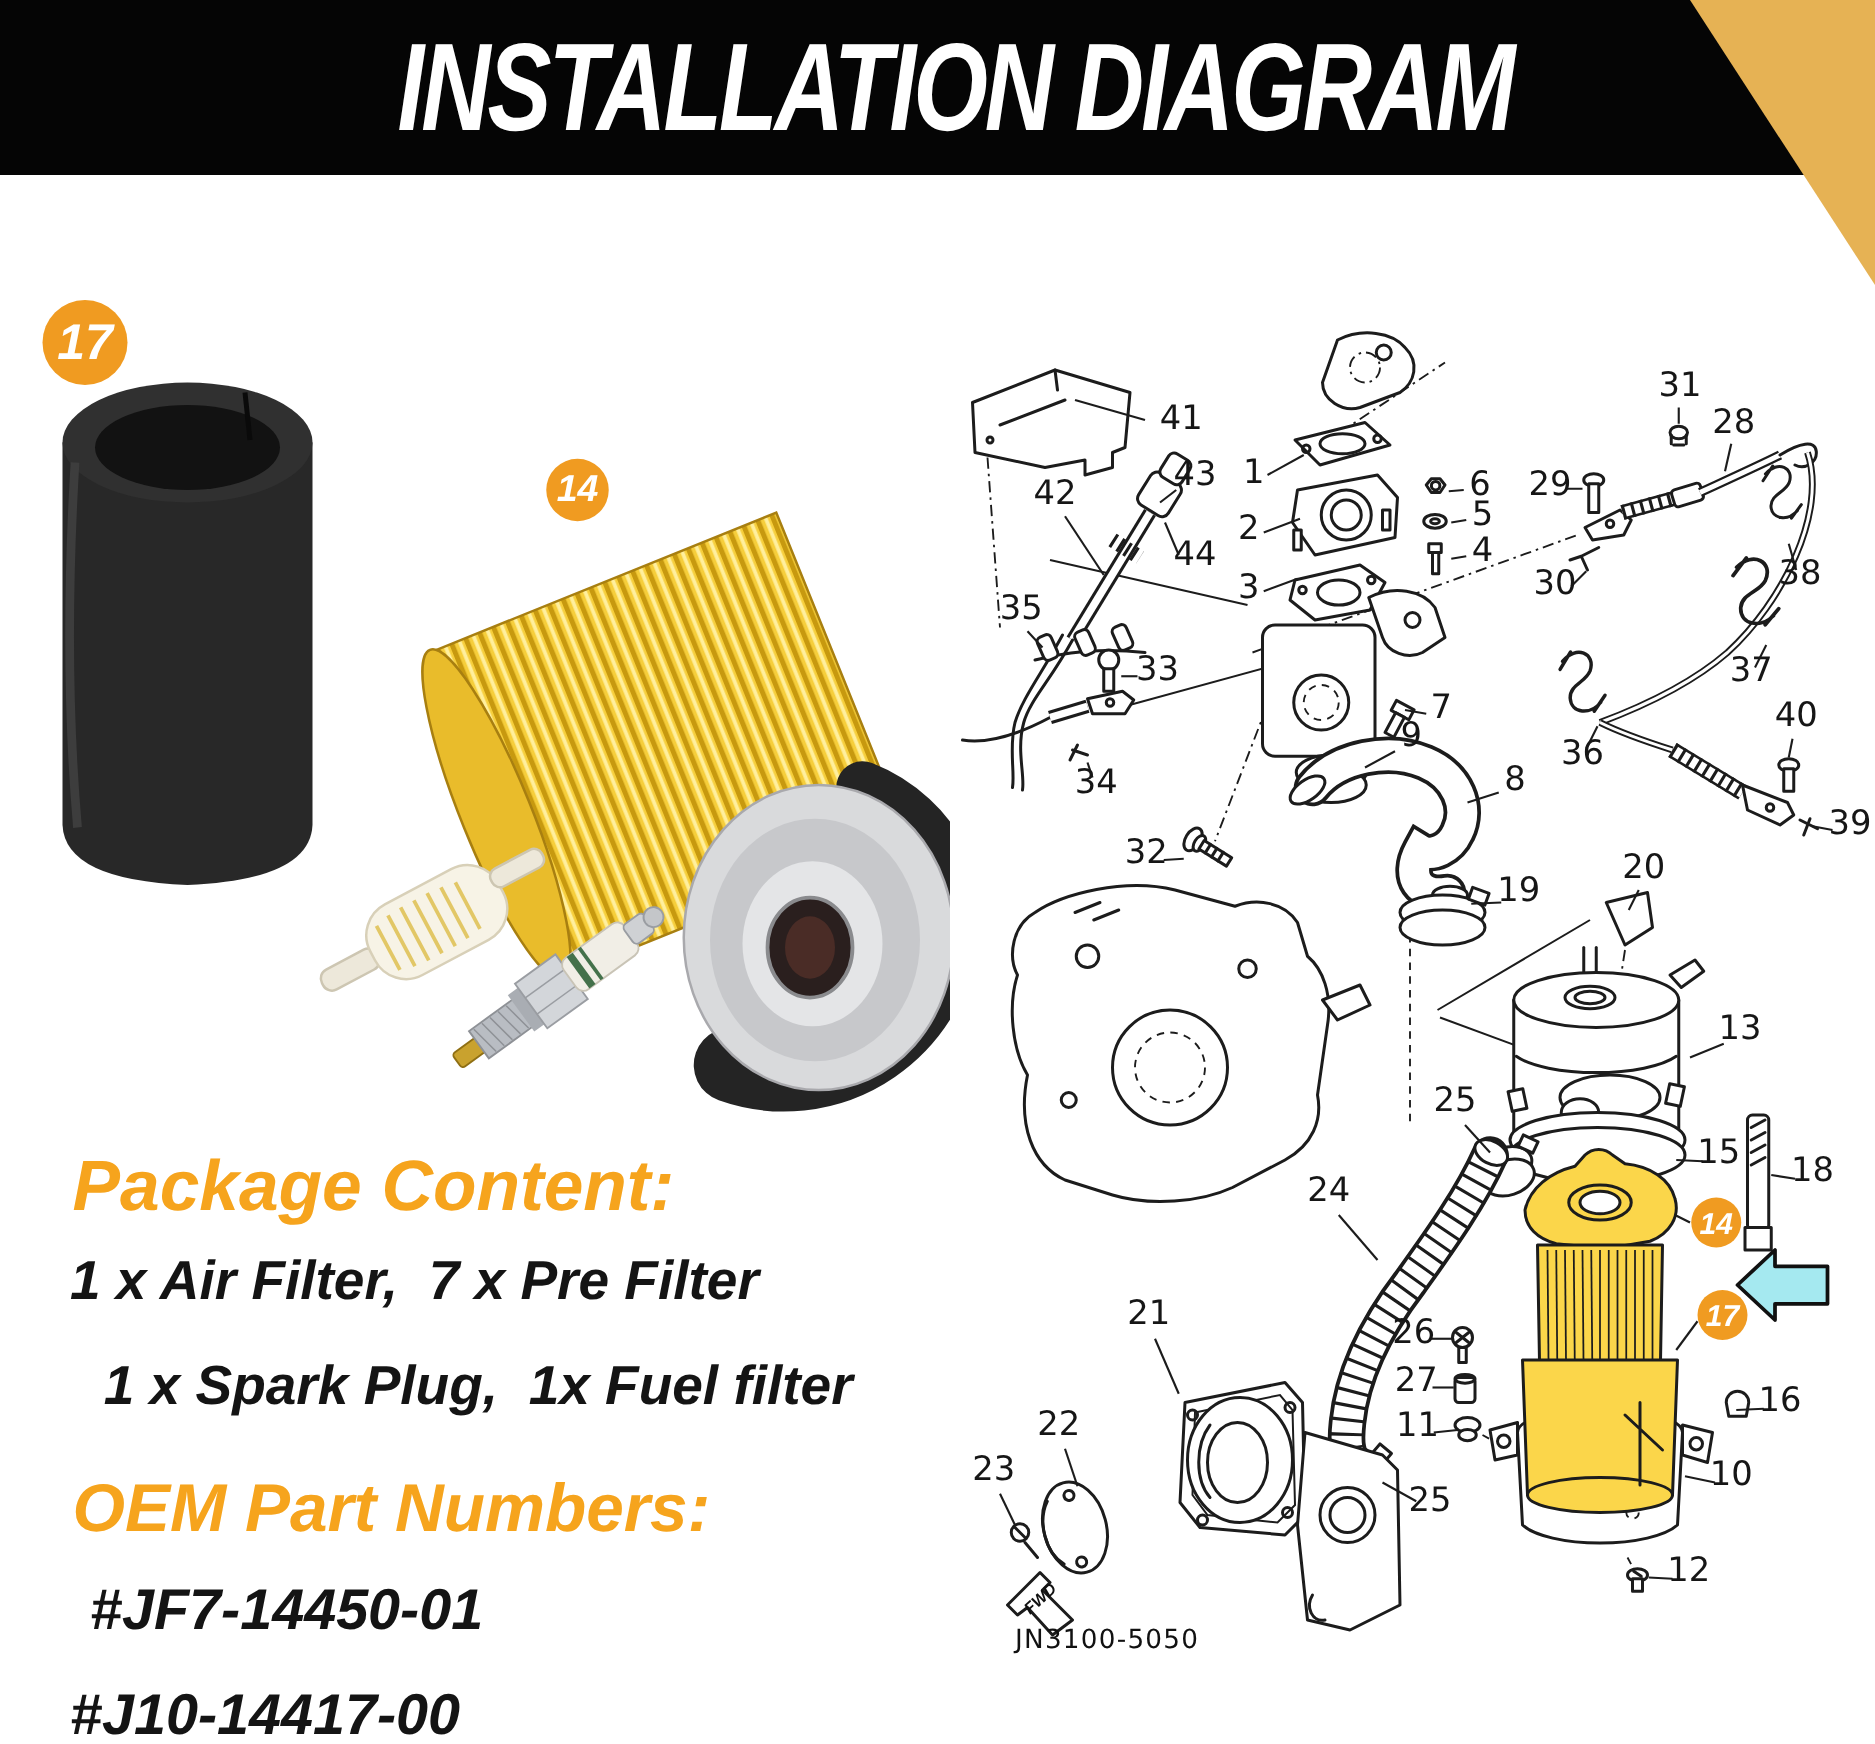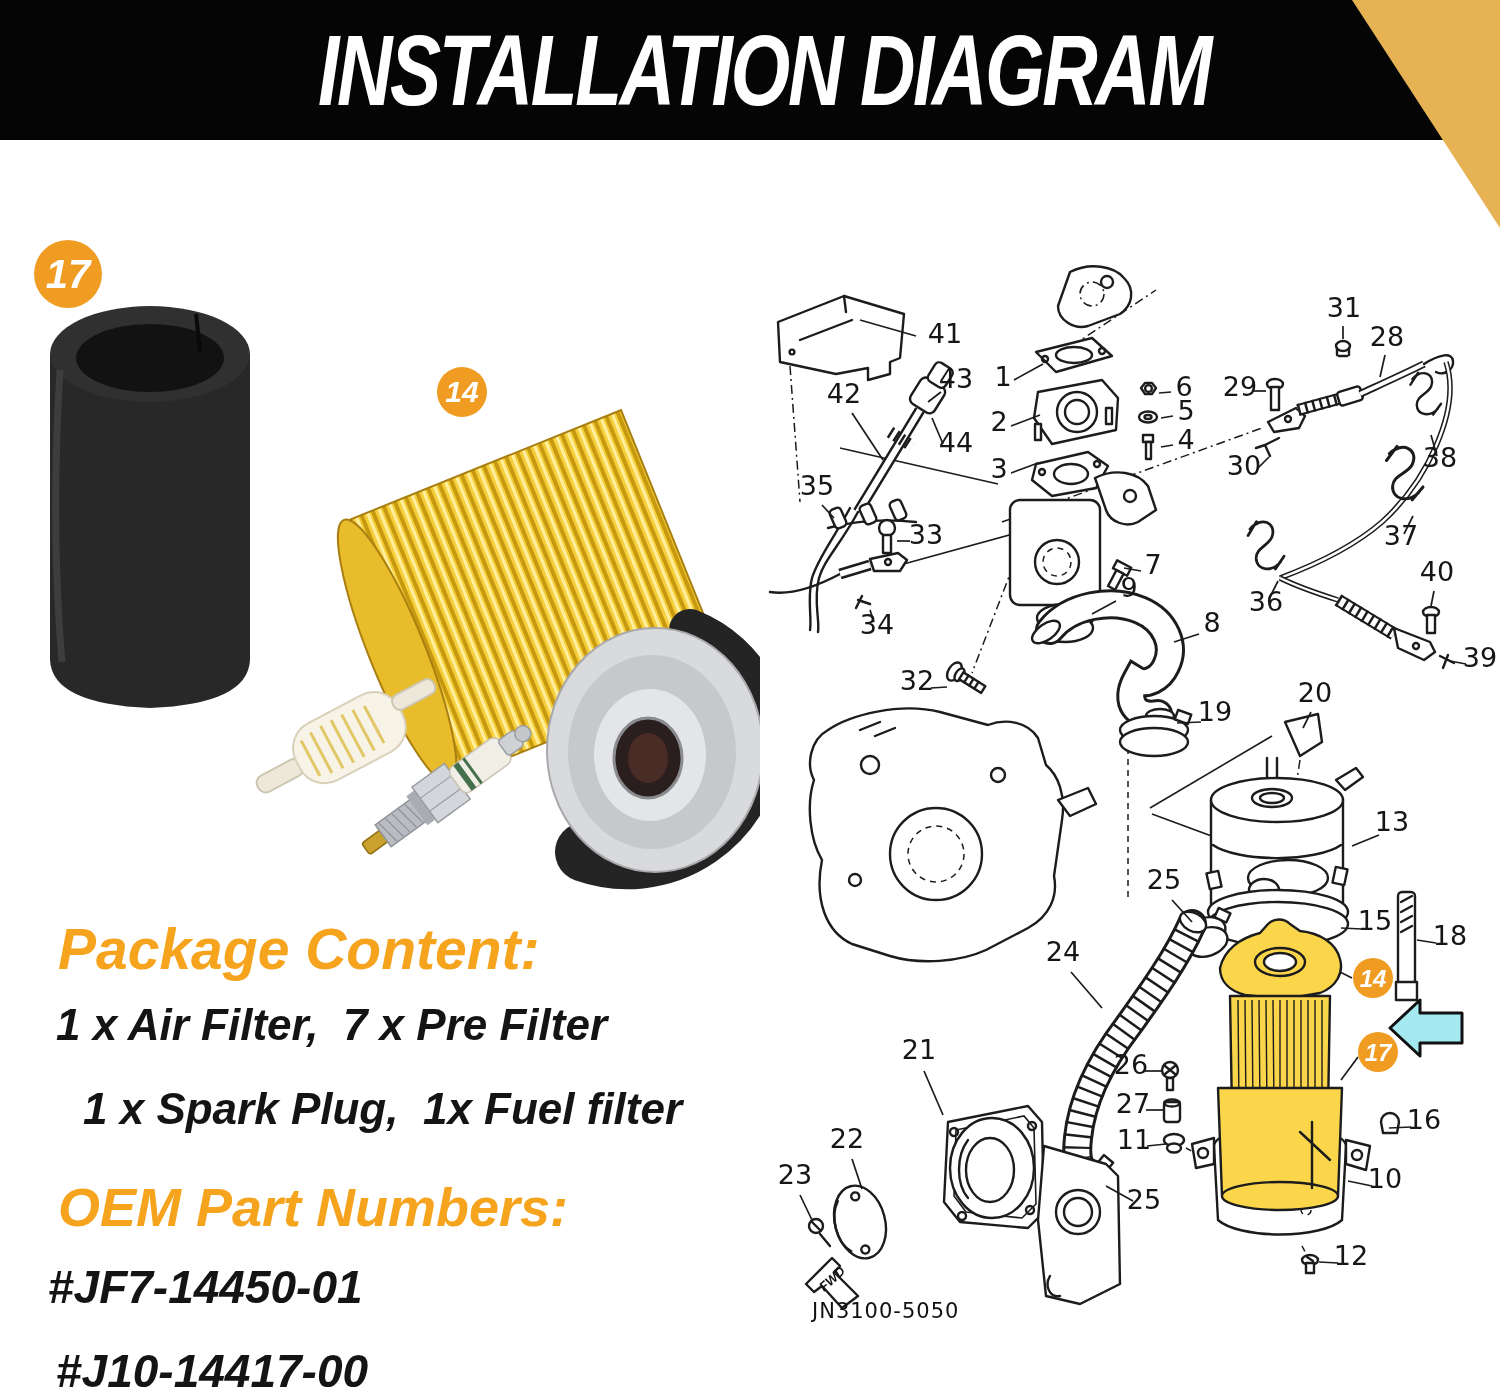--- a/index.html
+++ b/index.html
@@ -21,21 +21,21 @@
   .badge-17p{left:34px;top:240px;width:68px;height:68px;font-size:40px;}
   .badge-14p{left:437px;top:367px;width:50px;height:50px;font-size:30px;}
   
   .tb{position:absolute;white-space:pre;font-style:italic;font-weight:bold;}
   .orange-h{color:var(--orange-text,#F6A41D);}
   .blk{color:#141414;}
   .pk-head{left:58px;top:916px;font-size:57px;}
   .pk-1{left:56px;top:1000px;font-size:44px;}
   .pk-2{left:56px;top:1084px;font-size:44px;margin-left:27px;}
   .oem-head{left:58px;top:1176px;font-size:54px;}
-  .oem-1{left:48px;top:1260px;font-size:46px;}
+  .oem-1{left:72px;top:1260px;font-size:46px;}
   .oem-2{left:56px;top:1344px;font-size:46px;}
   
   svg{position:absolute;}
   .photo-svg{left:0;top:230px;}
   .diagram-svg{left:740px;top:260px;}
   .ln{stroke:#1c1c1c;stroke-width:2.4;fill:none;stroke-linecap:round;stroke-linejoin:round;}
   .lnf{stroke:#1c1c1c;stroke-width:2.4;fill:#fff;stroke-linejoin:round;}
   .lny{stroke:#1c1c1c;stroke-width:2.4;fill:var(--yellow,#FBD64A);stroke-linejoin:round;}
   .thin{stroke:#1c1c1c;stroke-width:1.6;fill:none;}
   .dd{stroke:#1c1c1c;stroke-width:1.5;fill:none;stroke-dasharray:9 4 2 4;}

